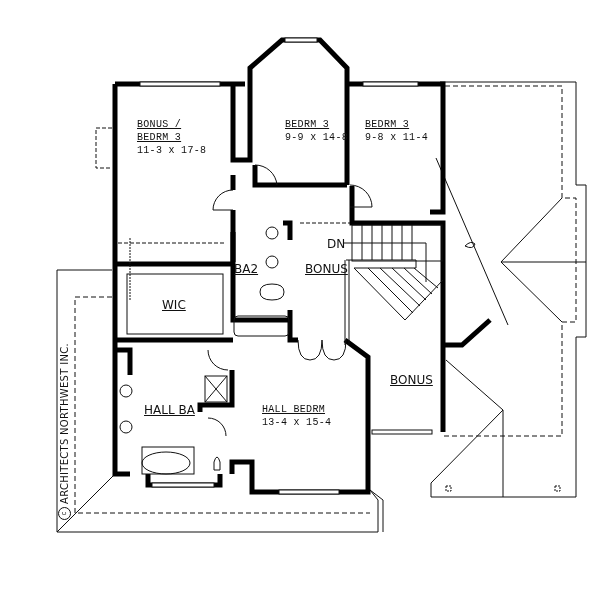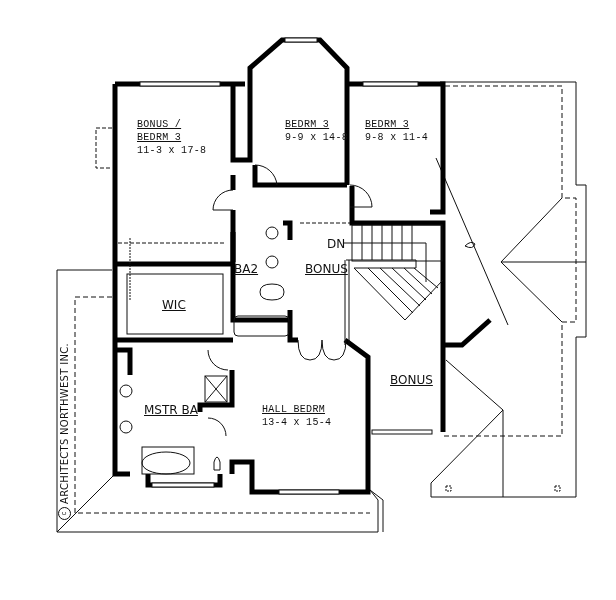--- a/index.html
+++ b/index.html
@@ -134,21 +134,21 @@
   <span class="name">BEDRM 3</span>
   <span class="dims">9-9 x 14-8</span>
 </div>
 <div class="room-label" style="left:365px; top:118px;">
   <span class="name">BEDRM 3</span>
   <span class="dims">9-8 x 11-4</span>
 </div>
 <div class="small-label u" style="left:234px; top:262px;">BA2</div>
 <div class="small-label u" style="left:305px; top:262px;">BONUS</div>
 <div class="small-label u" style="left:162px; top:298px;">WIC</div>
-<div class="small-label u" style="left:144px; top:403px;">MSTR BA</div>
+<div class="small-label u" style="left:144px; top:403px;">HALL BA</div>
 <div class="room-label" style="left:262px; top:403px;">
   <span class="name">HALL BEDRM</span>
   <span class="dims">13-4 x 15-4</span>
 </div>
 <div class="small-label u" style="left:390px; top:373px;">BONUS</div>
 <div class="small-label" style="left:327px; top:237px;">DN</div>
 
 <div class="credit">
   <span class="circ">c</span><span>ARCHITECTS NORTHWEST INC.</span>
 </div>

